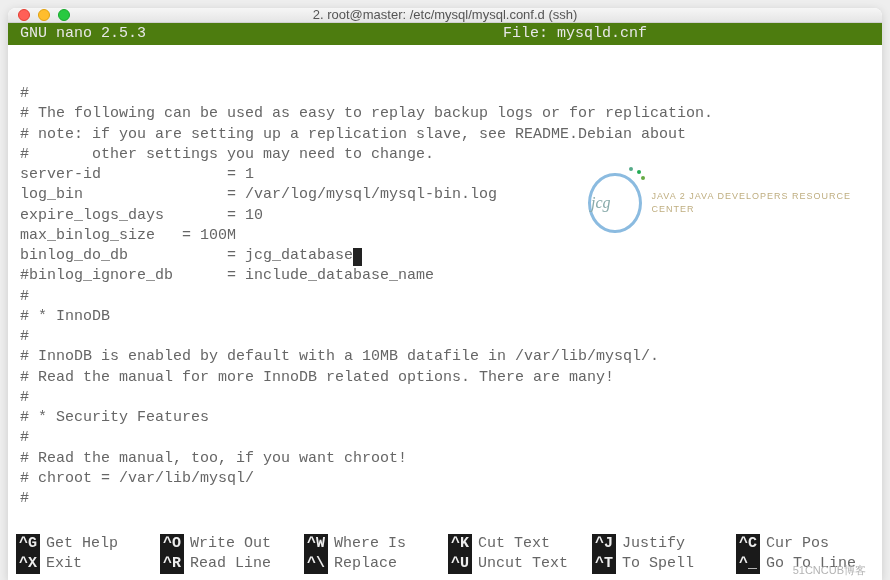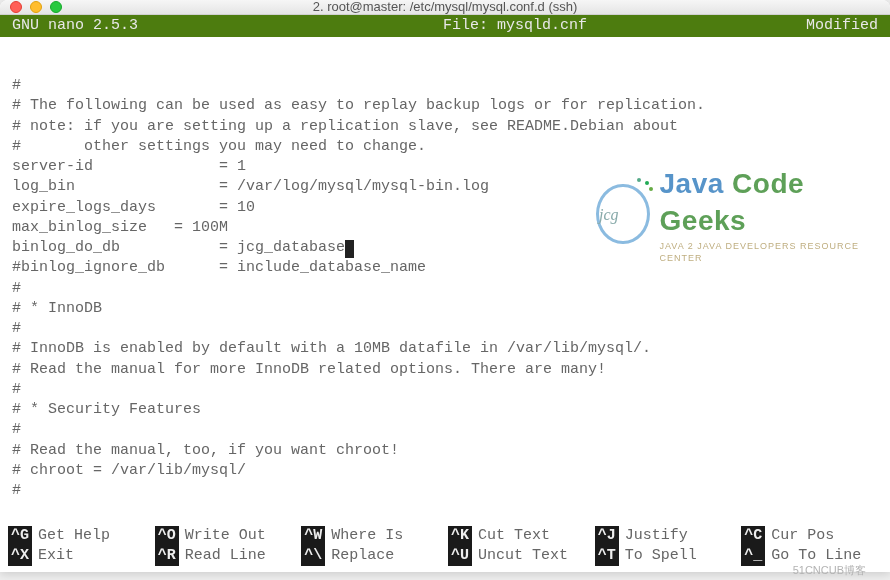--- a/index.html
+++ b/index.html
@@ -8,21 +8,21 @@
       height: 580px;
       background: #eeeeee;
       font-family: Menlo, Monaco, "Courier New", monospace;
       overflow: hidden;
       position: relative;
     }
     .window {
       background: #fff;
       border-radius: 8px 8px 0 0;
       box-shadow: 0 2px 10px rgba(0,0,0,.15);
-      margin: 0;
+      margin: 8px;
       overflow: hidden;
       height: calc(100% - 8px);
       display: flex;
       flex-direction: column;
     }
     .titlebar {
       height: 26px;
       background: linear-gradient(#f6f6f6,#e5e5e5);
       border-bottom: 1px solid #d0d0d0;
       display: flex;
@@ -126,21 +126,20 @@
       <div class="dot green"></div>
     </div>
     <div class="title">2. root@master: /etc/mysql/mysql.conf.d (ssh)</div>
   </div>
 
   <div class="terminal">
 
     <div class="bar-top">
       <div class="left">GNU nano 2.5.3</div>
       <div class="center">File: mysqld.cnf</div>
-      <div class="right">Modified</div>
     </div>
 
     <div class="content">
 <span>#</span>
 <span># The following can be used as easy to replay backup logs or for replication.</span>
 <span># note: if you are setting up a replication slave, see README.Debian about</span>
 <span>#       other settings you may need to change.</span>
 <span>server-id              = 1</span>
 <span>log_bin                = /var/log/mysql/mysql-bin.log</span>
 <span>expire_logs_days       = 10</span>
@@ -210,25 +209,20 @@
           <span>Go To Line</span>
         </div>
     </div>
 
     <div class="watermark">
       <div class="wm-wrap">
         <div class="wm-circle">
           <span class="wm-inner">jcg</span>
         </div>
         <div class="wm-text">
-          <div class="l1">
-            <span class="java">Java</span>
-            <span class="code">Code</span>
-            <span class="geeks">Geeks</span>
-          </div>
           <div class="l2">Java 2 Java Developers Resource Center</div>
         </div>
       </div>
     </div>
 
   </div>
 </div>
 
 <div class="corner-credit">51CNCUB博客</div>
 

